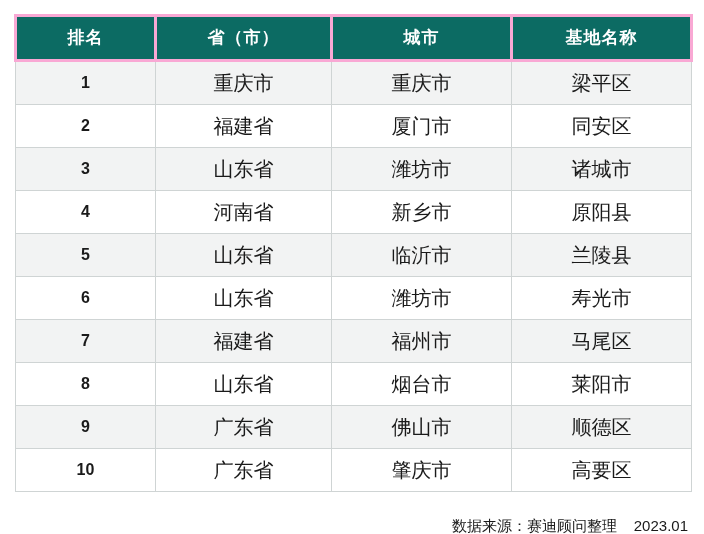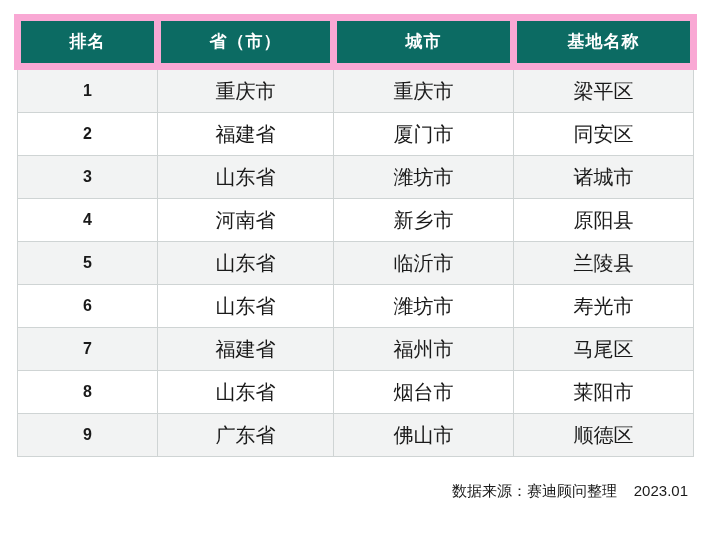--- a/index.html
+++ b/index.html
@@ -28,21 +28,21 @@
   }
   table.rank-table th {
     background: #0c6b63;
     color: #ffffff;
     font-size: 17px;
     font-weight: bold;
     height: 42px;
     line-height: 42px;
     text-align: center;
     letter-spacing: 1px;
-    border: 7px solid #f9a8d4;
+    border: 3px solid #f9a8d4;
     padding: 0;
   }
   table.rank-table td {
     height: 42px;
     line-height: 42px;
     text-align: center;
     font-size: 20px;
     border: 1px solid #cfd4d4;
     padding: 0;
     background: #ffffff;
@@ -137,18 +137,24 @@
         <td>山东省</td>
         <td>烟台市</td>
         <td>莱阳市</td>
       </tr>
       <tr class="alt">
         <td class="rank-cell">9</td>
         <td>广东省</td>
         <td>佛山市</td>
         <td>顺德区</td>
       </tr>
+      <tr>
+        <td class="rank-cell">10</td>
+        <td>广东省</td>
+        <td>肇庆市</td>
+        <td>高要区</td>
+      </tr>
     </tbody>
   </table>
 
   <div class="source">数据来源：赛迪顾问整理    2023.01</div>
 
 </div>
 
 </body></html>

